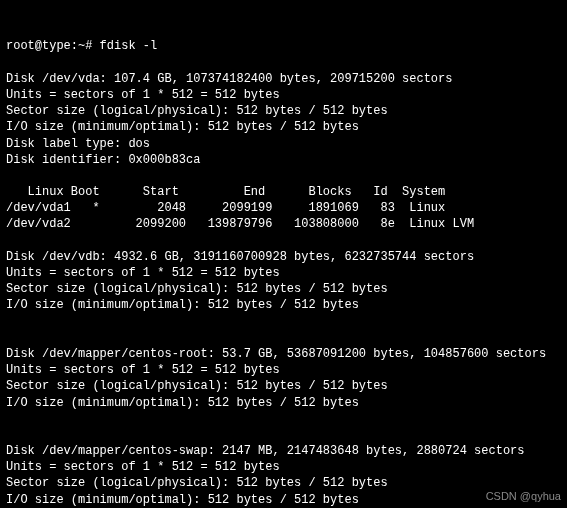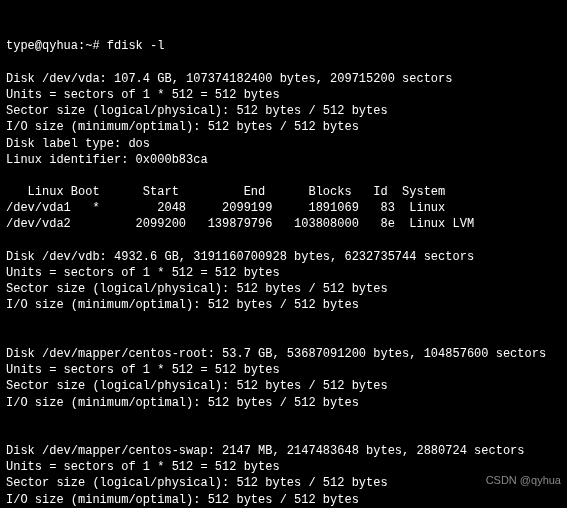--- a/index.html
+++ b/index.html
@@ -10,38 +10,38 @@
     margin: 0;
     padding: 6px;
     width: 567px;
     white-space: pre;
     line-height: 1.35;
     box-sizing: border-box;
   }
   .watermark {
     position: fixed;
     right: 6px;
-    bottom: 20px;
+    bottom: 4px;
     color: #888;
     font-size: 11px;
     font-family: sans-serif;
     text-align: right;
   }
 </style>
 </head>
 <body>
 
-<div><span>type@qyhua:~# fdisk -l</span>
+<div><span>root@type:~# fdisk -l</span>
 
 <span>Disk /dev/vda: 107.4 GB, 107374182400 bytes, 209715200 sectors</span>
 <span>Units = sectors of 1 * 512 = 512 bytes</span>
 <span>Sector size (logical/physical): 512 bytes / 512 bytes</span>
 <span>I/O size (minimum/optimal): 512 bytes / 512 bytes</span>
 <span>Disk label type: dos</span>
-<span>Linux identifier: 0x000b83ca</span>
+<span>Disk identifier: 0x000b83ca</span>
 
 <span>   Linux Boot      Start         End      Blocks   Id  System</span>
 <span>/dev/vda1   *        2048     2099199     1891069   83  Linux</span>
 <span>/dev/vda2         2099200   139879796   103808000   8e  Linux LVM</span>
 
 <span>Disk /dev/vdb: 4932.6 GB, 3191160700928 bytes, 6232735744 sectors</span>
 <span>Units = sectors of 1 * 512 = 512 bytes</span>
 <span>Sector size (logical/physical): 512 bytes / 512 bytes</span>
 <span>I/O size (minimum/optimal): 512 bytes / 512 bytes</span>
 

